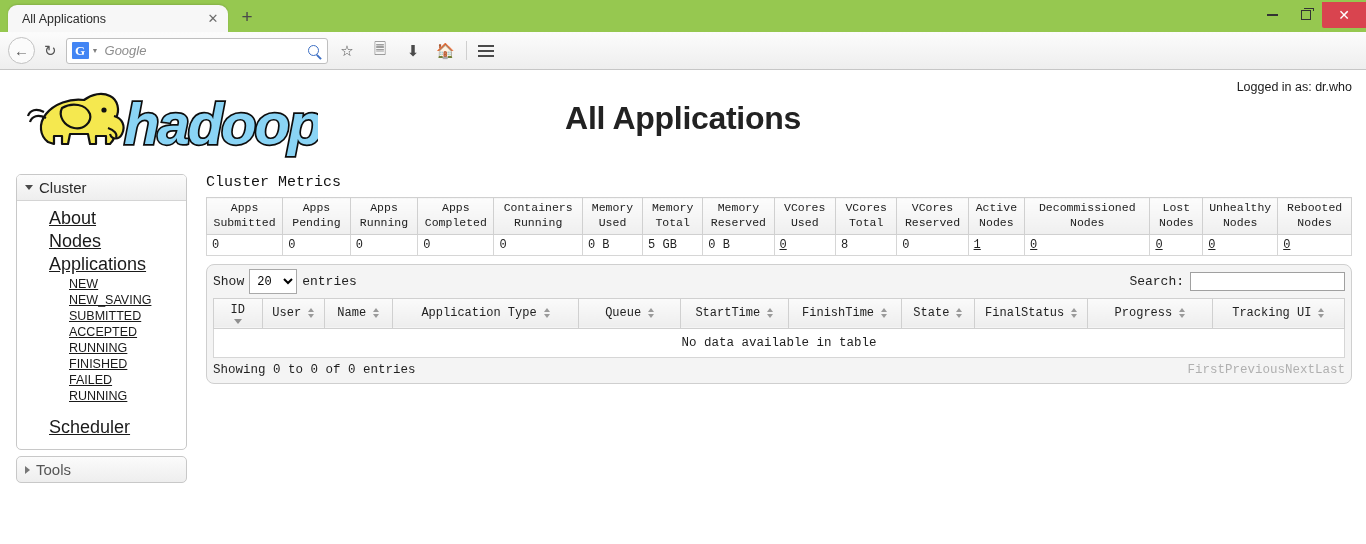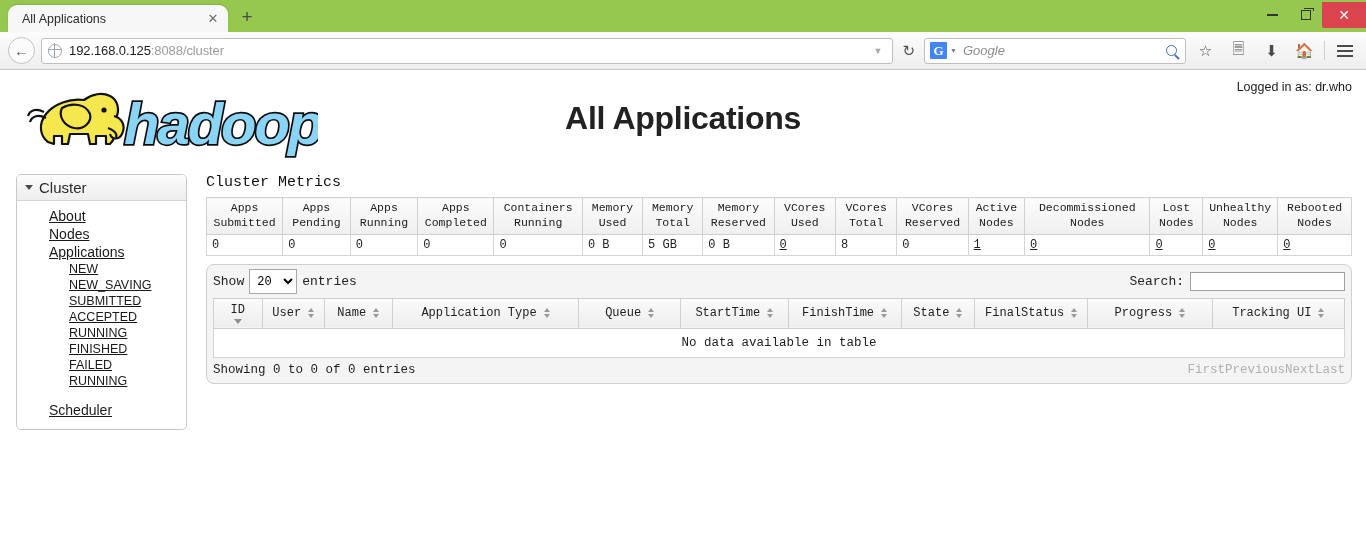--- a/index.html
+++ b/index.html
@@ -224,21 +224,21 @@
     width:0;height:0;border-left:4.5px solid transparent;border-right:4.5px solid transparent;
     border-top:5.5px solid #4a4a4a; display:inline-block;
   }
   .tri-right {
     width:0;height:0;border-top:4.5px solid transparent;border-bottom:4.5px solid transparent;
     border-left:5.5px solid #777; display:inline-block;
   }
   .panel-body { padding: 6px 0 10px 0; }
   .navlink {
     display: block;
-    font-size: 14px;
+    font-size: 18px;
     color: #1a1a1a;
     text-decoration: underline;
     padding: 1px 0 1px 32px;
     cursor: pointer;
   }
   .navlink.sub {
     padding-left: 52px;
     font-size: 12.5px;
   }
   .navlink.spaced { margin-top: 12px; }
@@ -405,26 +405,20 @@
         </div>
       <div class="wc">
           <i class="wc-max"></i>
         </div>
       <div class="wc close">✕</div>
     </div>
   </div>
 
   <div class="navbar">
     <div class="navback">←</div>
-    <div class="urlbar">
-      <span class="globe-icon"></span>
-      <span class="url-host">192.168.0.125</span>
-      <span class="url-rest">:8088/cluster</span>
-      <span class="url-drop">▼</span>
-    </div>
     <div class="reload">↻</div>
     <div class="searchbar">
       <span class="g-badge">G</span>
       <span class="g-caret">▼</span>
       <span class="search-ph">Google</span>
       <span class="mag"></span>
     </div>
     <div class="toolbtn">☆</div>
     <div class="toolbtn">🗏</div>
     <div class="toolbtn">⬇</div>
@@ -479,20 +473,24 @@
           <a class="navlink sub">NEW</a>
           <a class="navlink sub">NEW_SAVING</a>
           <a class="navlink sub">SUBMITTED</a>
           <a class="navlink sub">ACCEPTED</a>
           <a class="navlink sub">RUNNING</a>
           <a class="navlink sub">FINISHED</a>
           <a class="navlink sub">FAILED</a>
           <a class="navlink sub">RUNNING</a>
           <a class="navlink spaced">Scheduler</a>
         </div>
+      </div>
+      <div class="tools-panel">
+        <span class="tri-right"></span>
+        <span>Tools</span>
       </div>
     </div>
 
     <div class="main">
       <div class="section-title">Cluster Metrics</div>
 
       <table class="metrics">
         <colgroup>
           <col style="width:6.2%">
             <col style="width:5.5%">

